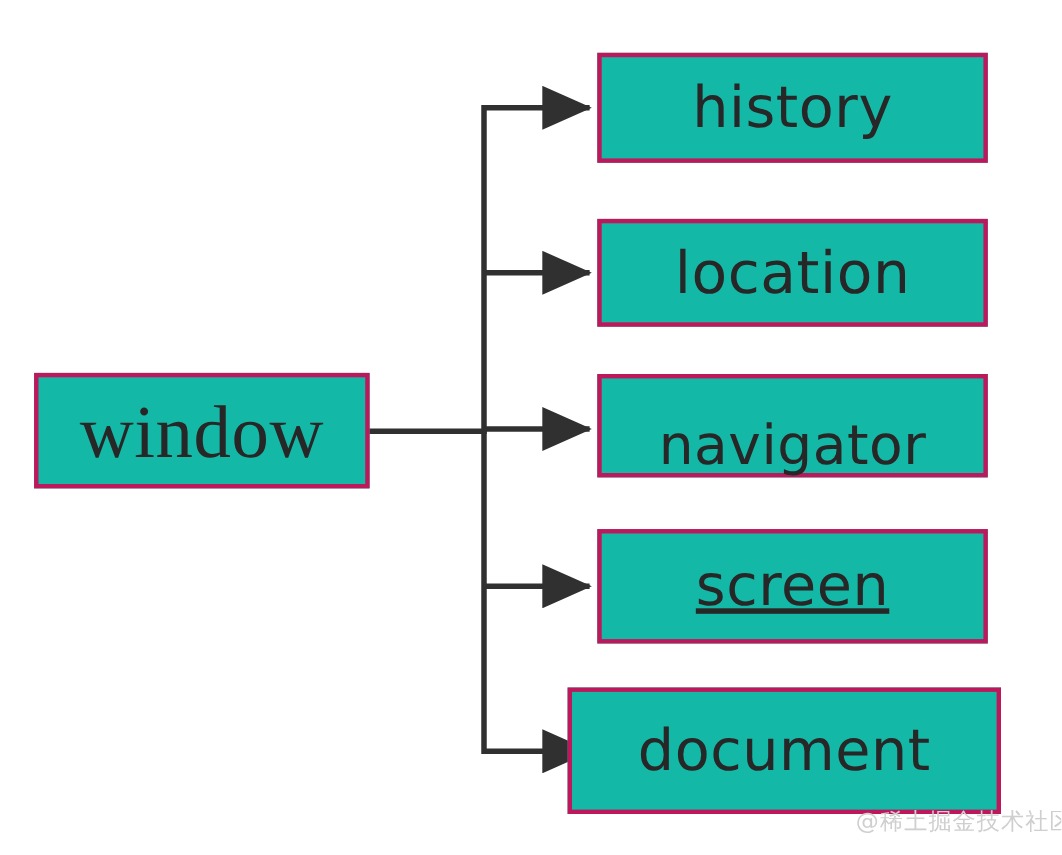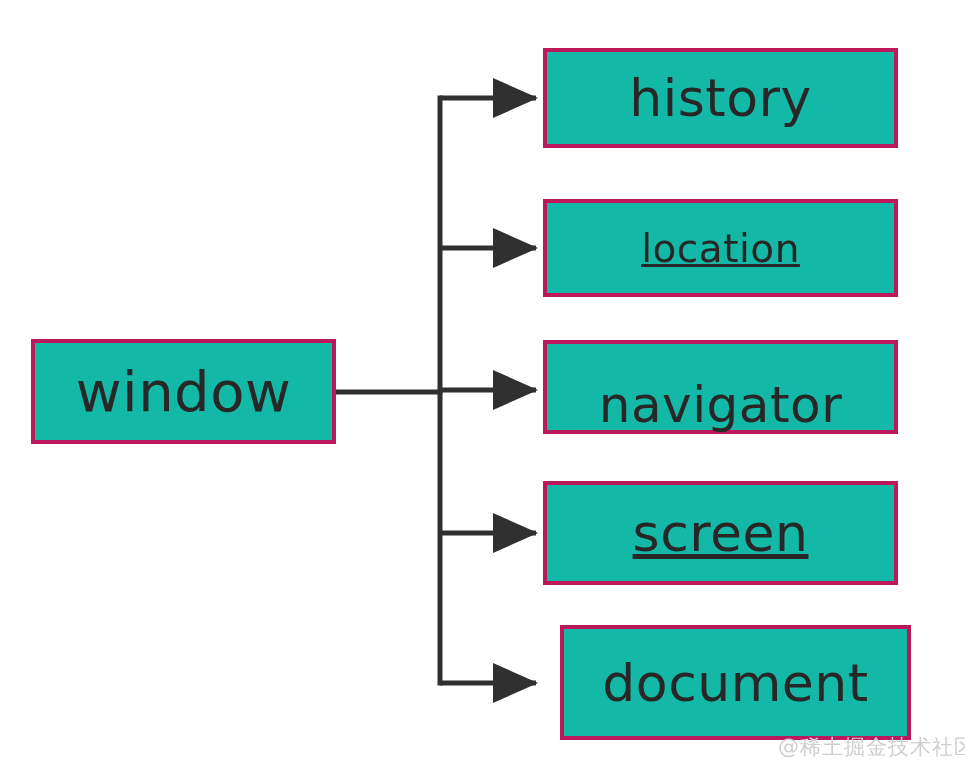--- a/index.html
+++ b/index.html
@@ -40,54 +40,54 @@
     letter-spacing: 0.5px;
     line-height: 1;
     white-space: nowrap;
   }
   #node-window {
     left: 31px;
     top: 339px;
     width: 305px;
     height: 105px;
   }
-  #node-window .node-label { font-size: 56px; }
+  #node-window .node-label { font-size: 68px; font-family: Liberation Serif, serif; }
   #node-history {
     left: 543px;
     top: 48px;
     width: 355px;
     height: 100px;
   }
   #node-history .node-label { font-size: 52px; }
   #node-location {
     left: 543px;
     top: 199px;
     width: 355px;
     height: 98px;
   }
-  #node-location .node-label { font-size: 39px; text-decoration: underline; }
+  #node-location .node-label { font-size: 53px; }
   #node-navigator {
     left: 543px;
     top: 340px;
     width: 355px;
     height: 94px;
     align-items: flex-end;
   }
   #node-navigator .node-label { font-size: 50px; }
   #node-screen {
     left: 543px;
     top: 481px;
     width: 355px;
     height: 104px;
   }
   #node-screen .node-label { font-size: 52px; text-decoration: underline; }
   #node-document {
-    left: 560px;
+    left: 516px;
     top: 625px;
-    width: 351px;
+    width: 394px;
     height: 115px;
   }
   #node-document .node-label { font-size: 52px; }
   #watermark {
     position: absolute;
     left: 778px;
     top: 733px;
     font-family: "DejaVu Sans", "Liberation Sans", sans-serif;
     font-size: 21px;
     color: #cfcfcf;

